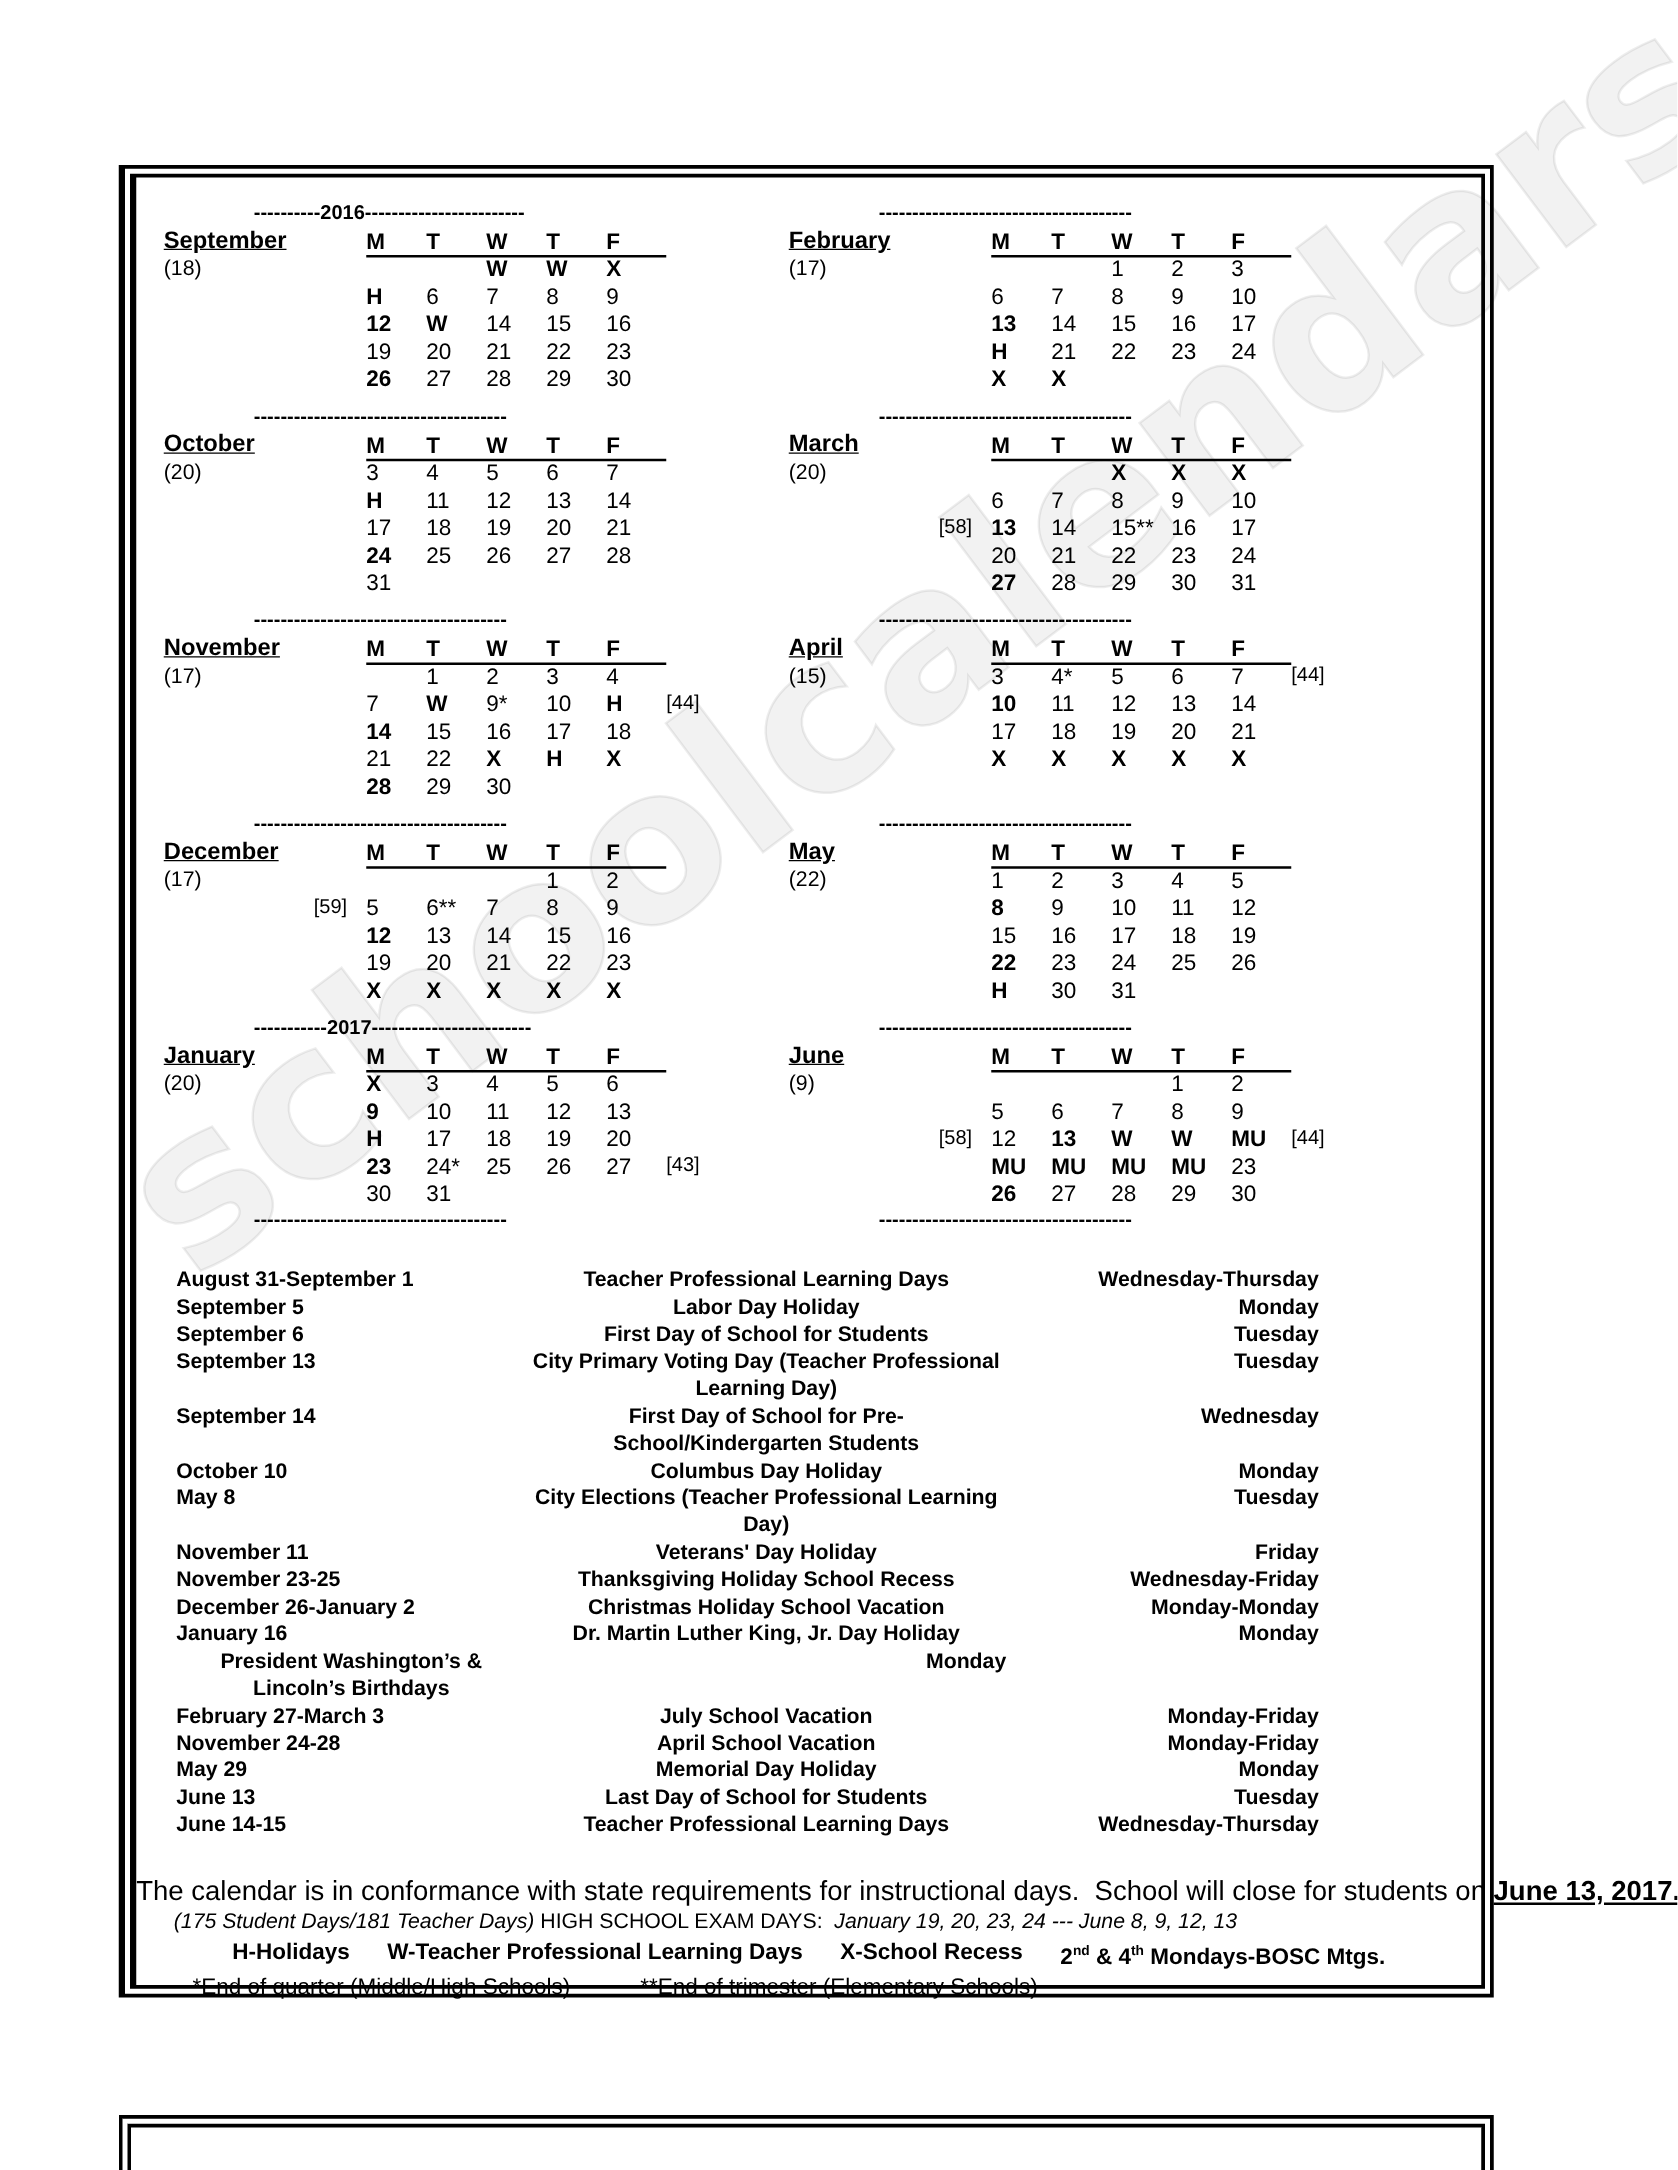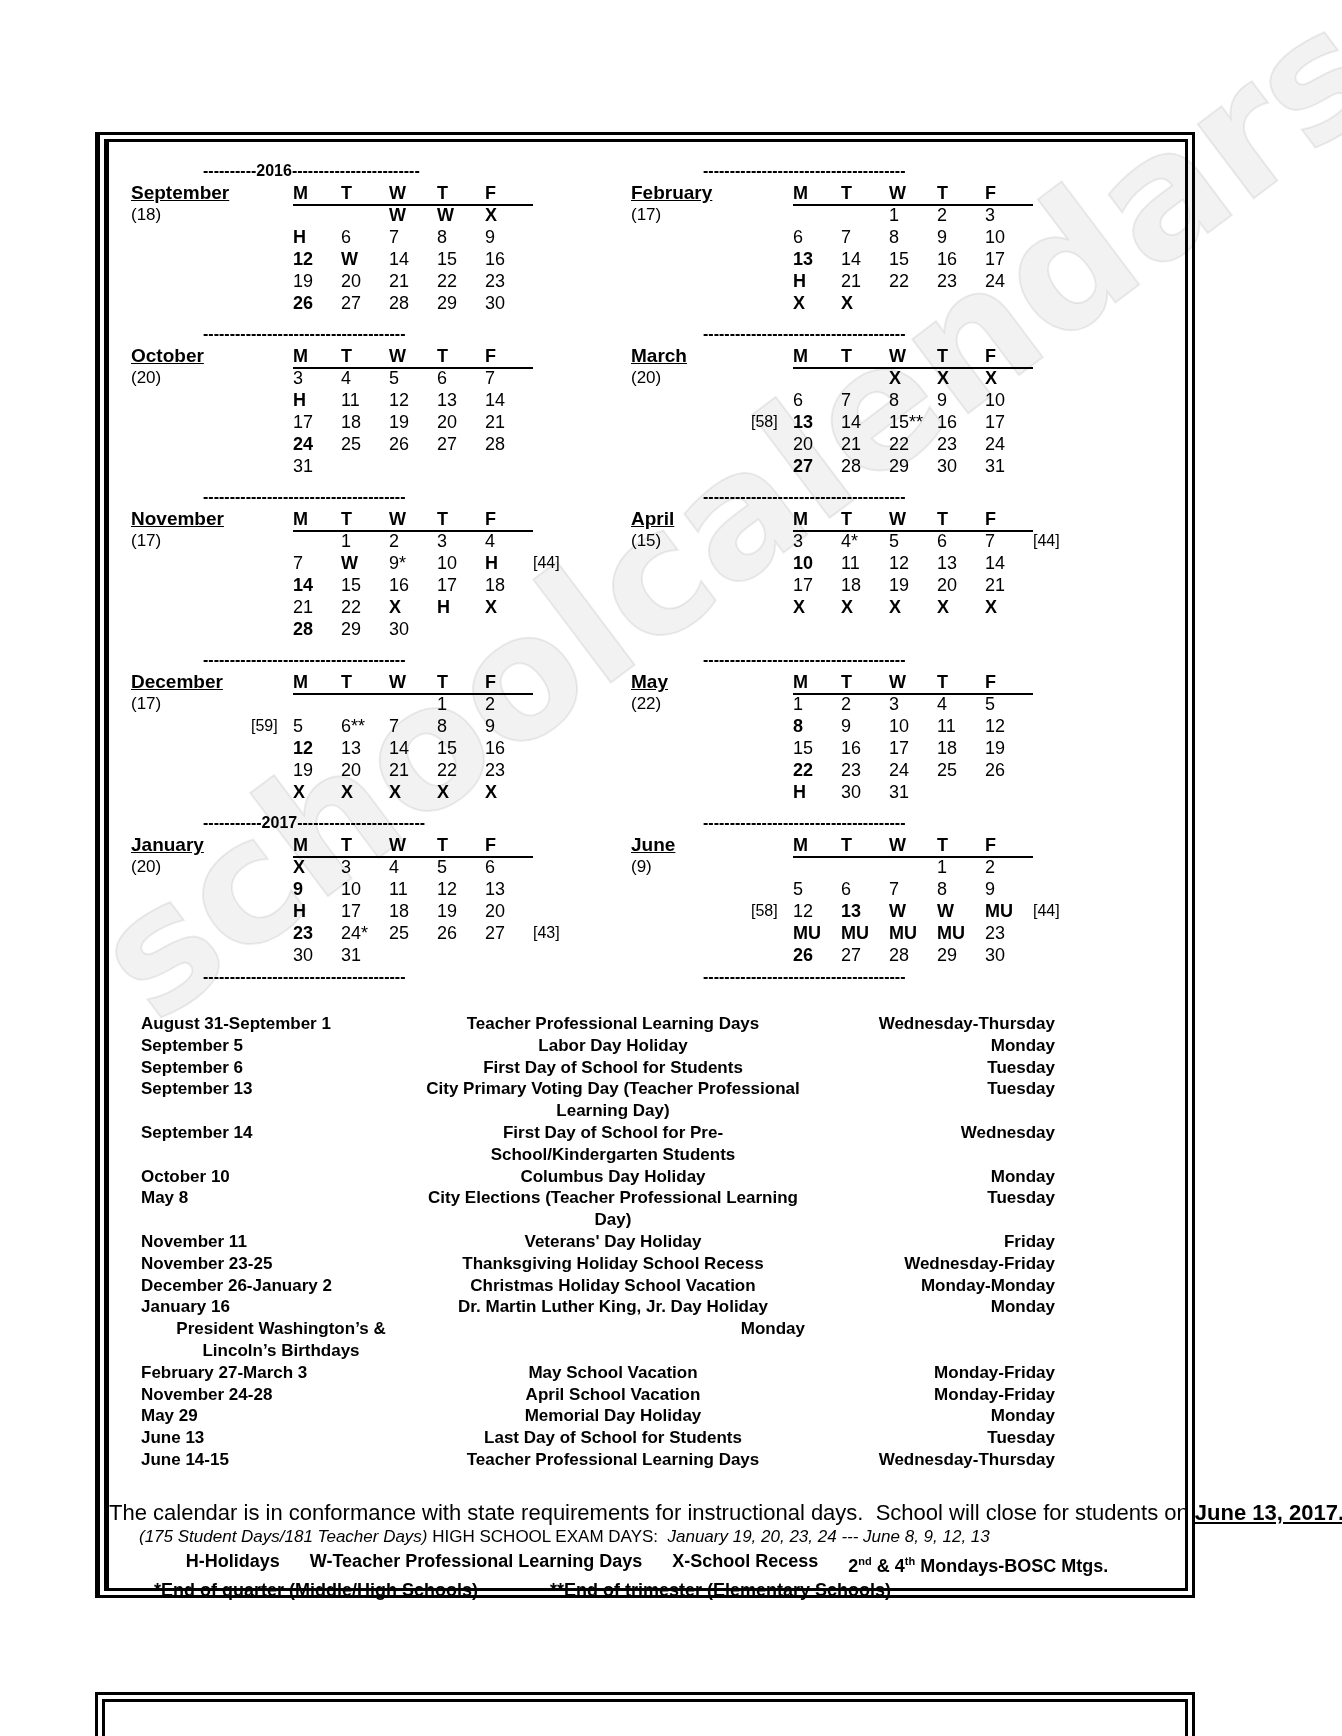--- a/index.html
+++ b/index.html
@@ -42,21 +42,21 @@
   .ev-days{font-weight:700;font-size:17px;text-align:right;}
   .footer{margin-top:26px;}
   .f1{font-size:22px;text-align:center;white-space:pre;line-height:24px;margin-top:30px;}
   .f1 .bu{font-weight:700;text-decoration:underline;}
   .f2{font-size:17px;margin-left:30px;white-space:pre;line-height:24px;}
   .it{font-style:italic;}
   .bd{font-weight:400;}
   .f3{font-size:18px;font-weight:700;display:flex;gap:30px;justify-content:center;
         line-height:24px;white-space:pre;}
   .f3 sup{font-size:11px;}
-  .f4{font-size:18px;font-weight:700;display:flex;gap:72px;margin-left:45px;line-height:24px;}
+  .f4{font-size:18px;font-weight:400;display:flex;gap:56px;margin-left:45px;line-height:24px;}
 </style>
 </head>
 <body>
 
 <div class="page">
   <div class="watermark">schoolcalendars.org</div>
   <div class="frame">
     <div class="cols">
       <div class="col" id="col-left">
           <div class="month-block">
@@ -781,21 +781,21 @@
           <span class="ev-dates">January 16</span>
           <span class="ev-name">Dr. Martin Luther King, Jr. Day Holiday</span>
           <span class="ev-days">Monday</span>
         </div>
         <div class="evrow">
           <span class="ev-name">President Washington’s &amp; Lincoln’s Birthdays</span>
           <span class="ev-days">Monday</span>
         </div>
         <div class="evrow">
           <span class="ev-dates">February 27-March 3</span>
-          <span class="ev-name">May School Vacation</span>
+          <span class="ev-name">July School Vacation</span>
           <span class="ev-days">Monday-Friday</span>
         </div>
         <div class="evrow">
           <span class="ev-dates">November 24-28</span>
           <span class="ev-name">April School Vacation</span>
           <span class="ev-days">Monday-Friday</span>
         </div>
         <div class="evrow">
           <span class="ev-dates">May 29</span>
           <span class="ev-name">Memorial Day Holiday</span>

